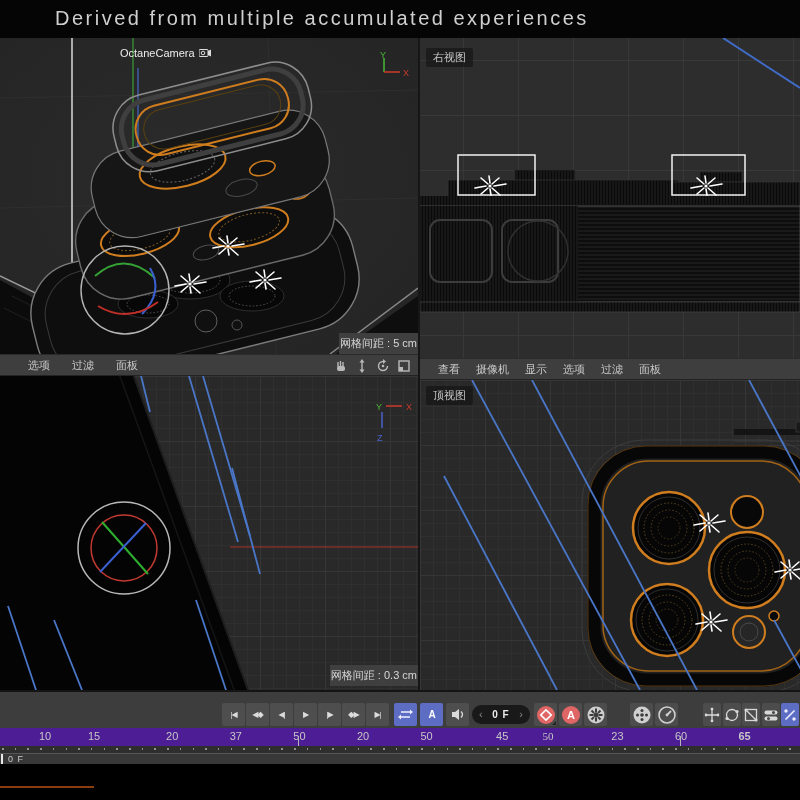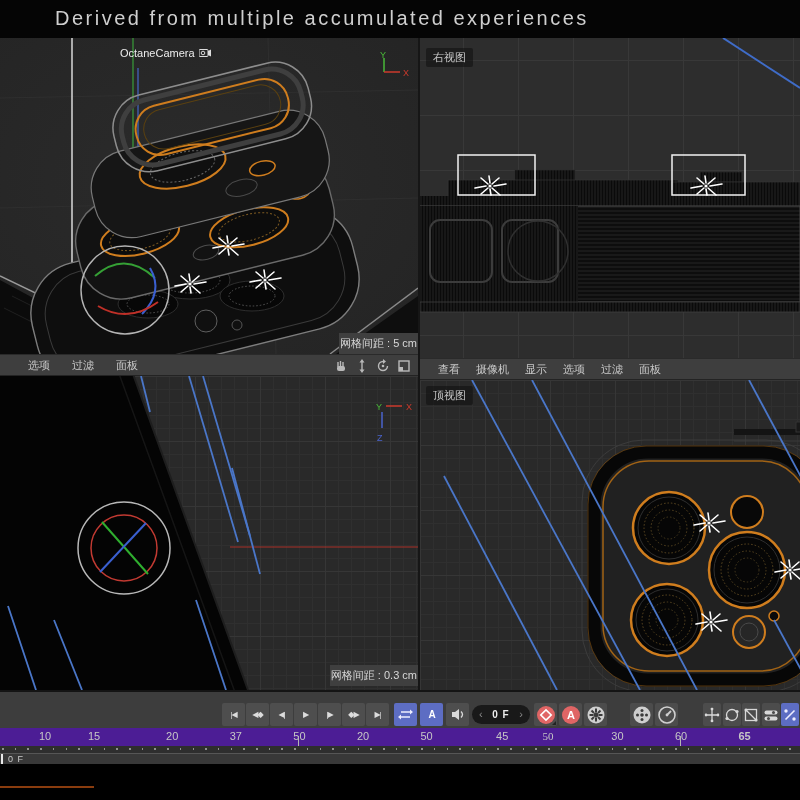--- a/index.html
+++ b/index.html
@@ -464,21 +464,21 @@
 
 <span style="left: 45px; position: absolute;">10</span>
       <span style="left: 94px; position: absolute;">15</span>
       <span style="left: 172.2px; position: absolute;">20</span>
       <span style="left: 235.8px; position: absolute;">37</span>
       <span style="left: 299.4px; position: absolute;">50</span>
       <span style="left: 363px; position: absolute;">20</span>
       <span style="left: 426.6px; position: absolute;">50</span>
       <span style="left: 490.2px; position: absolute; margin-left: 12px;">45</span>
       <span style="left: 548px; position: absolute; font-family: Liberation Serif, serif;">50</span>
-      <span style="left: 617.4px; position: absolute;">30</span>
+      <span style="left: 617.4px; position: absolute;">23</span>
       <span style="left: 681px; position: absolute;">60</span>
       <span style="left: 744.6px; position: absolute; font-weight: bold;">65</span>
     </div>
 <div class="abs majortick" style="left:298px;"></div>
 <div class="abs majortick" style="left:680px;"></div>
 <div id="ticks" class="abs"></div>
 <div id="framebar" class="abs">
   <div class="ph"></div>
   <div class="f0">0 F</div>
 </div>

